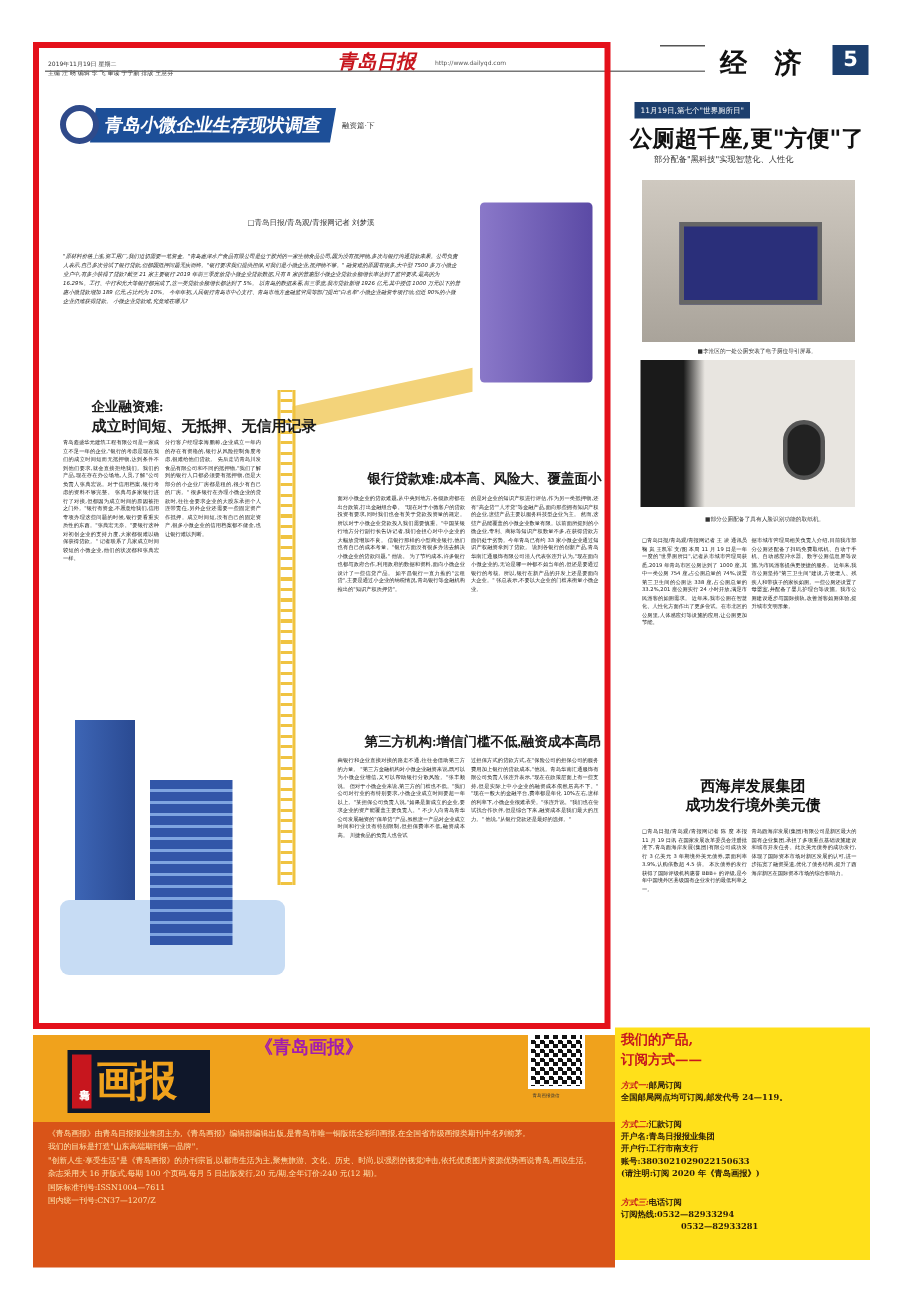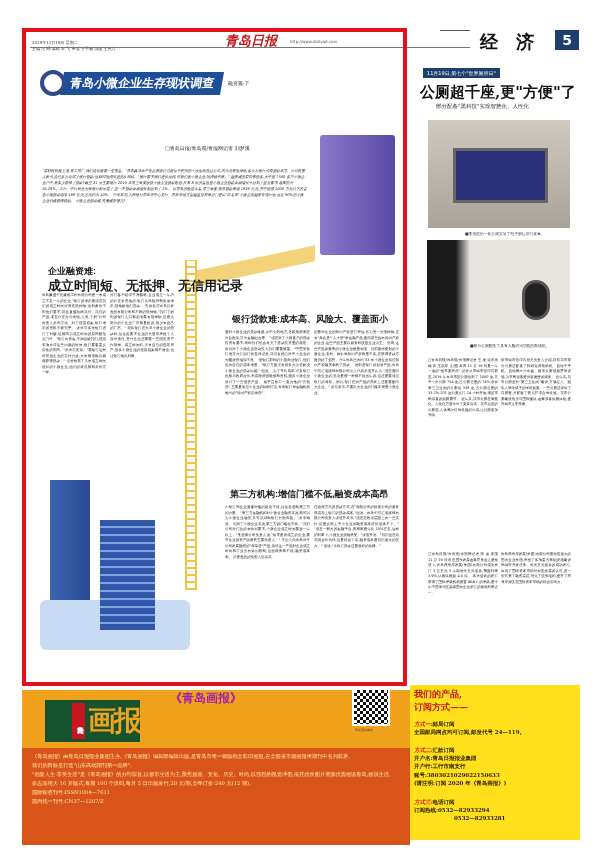--- a/index.html
+++ b/index.html
@@ -14,23 +14,23 @@
 .section-tab .slant{position:absolute;left:0;top:0;width:30px;height:20px;border-top:1px solid #555;}
 .section-title{position:absolute;left:480px;top:30px;font-family:"DejaVu Serif",serif;font-size:18px;font-weight:bold;letter-spacing:6px;}
 .page-num{position:absolute;left:555px;top:30px;width:24px;height:20px;background:#1d3f6e;color:#fff;font-weight:bold;font-size:14px;text-align:center;line-height:20px;}
 .series-banner{position:absolute;left:40px;top:70px;height:26px;display:flex;align-items:center;}
 .mag{width:26px;height:26px;border:4px solid #2f4a8a;border-radius:50%;margin-right:-4px;z-index:2;background:#fff;}
 .series-title{background:#1d4f98;color:#fff;font-family:"DejaVu Serif",serif;font-weight:bold;font-size:12px;padding:3px 8px;transform:skewX(-10deg);}
 .series-sub{font-size:5px;margin-left:6px;color:#333;}
 .main-title{position:absolute;left:40px;top:110px;font-size:26px;font-weight:bold;letter-spacing:0.5px;font-family:"DejaVu Sans",sans-serif;}
 .byline{position:absolute;left:165px;top:145px;font-size:5px;color:#333;}
 .lead{position:absolute;left:42px;top:168px;width:265px;font-size:3.6px;line-height:6px;font-style:italic;color:#222;}
-.h-sub{position:absolute;font-family:Liberation Sans, sans-serif;font-weight:bold;color:#1a1a1a;}
+.h-sub{position:absolute;font-family:Liberation Serif, serif;font-weight:bold;color:#1a1a1a;margin-left:13px;}
 .sub1a{left:48px;top:265px;font-size:9px;}
-.sub1b{left:48px;top:277px;font-size:13px;}
+.sub1b{left:48px;top:277px;font-size:10px;}
 .sub2{left:232px;top:313px;font-size:9px;}
 .sub3{left:230px;top:488px;font-size:9px;}
 .col{position:absolute;font-size:3.5px;line-height:5.5px;color:#222;text-align:justify;}
 .c1{left:42px;top:293px;width:64px;height:170px;}
 .c2{left:110px;top:293px;width:64px;height:110px;}
 .c3{left:225px;top:330px;width:85px;height:155px;}
 .c4{left:314px;top:330px;width:85px;height:155px;}
 .c5{left:225px;top:505px;width:85px;height:170px;}
 .c6{left:314px;top:505px;width:85px;height:170px;}
 .ill-building1{position:absolute;left:320px;top:135px;width:75px;height:120px;background:linear-gradient(90deg,#8a78c9,#5b4aa5);border-radius:3px;}
@@ -50,21 +50,21 @@
 .photo2 .mirror{position:absolute;left:95px;top:40px;width:28px;height:40px;border-radius:14px;background:#222;border:3px solid #555;}
 .cap2{left:470px;top:343px;}
 .rcol{position:absolute;font-size:3.5px;line-height:5.5px;color:#222;text-align:justify;}
 .r1{left:428px;top:358px;width:70px;height:140px;}
 .r2{left:501px;top:358px;width:70px;height:140px;}
 .rc2-title{position:absolute;left:452px;top:518px;font-family:"DejaVu Serif",serif;font-weight:bold;font-size:10px;text-align:center;width:100px;line-height:13px;}
 .r3{left:428px;top:552px;width:70px;height:110px;}
 .r4{left:501px;top:552px;width:70px;height:110px;}
 .ad{position:absolute;left:22px;top:690px;width:388px;height:155px;background:#d95418;}
 .ad-top{position:absolute;left:22px;top:690px;width:388px;height:58px;background:#f0a21c;}
-.ad-logo{position:absolute;left:45px;top:700px;width:95px;height:42px;background:#14532d;display:flex;align-items:center;justify-content:flex-end;}
+.ad-logo{position:absolute;left:45px;top:700px;width:95px;height:42px;background:#0f172a;display:flex;align-items:center;}
 .ad-logo .vtag{background:#c7161e;color:#fff;font-family:"DejaVu Serif",serif;font-size:7px;width:13px;height:36px;margin:3px;writing-mode:vertical-rl;text-align:center;font-weight:bold;}
 .ad-logo .big{font-size:28px;font-weight:bold;color:#f0a21c;letter-spacing:-2px;}
 .ad-mag{position:absolute;left:170px;top:690px;font-size:12px;font-weight:bold;color:#a21caf;}
 .ad-slogan{position:absolute;left:158px;top:713px;font-family:"DejaVu Serif",serif;font-size:13px;font-weight:bold;color:#2a1a0a;}
 .ad-qr{position:absolute;left:352px;top:688px;width:38px;height:38px;background:repeating-conic-gradient(#111 0 25%,#fff 0 50%) 0 0/6px 6px;border:2px solid #fff;}
 .ad-qr-cap{position:absolute;left:355px;top:728px;font-size:3px;color:#333;}
 .ad-lines{position:absolute;left:32px;top:752px;width:370px;font-family:"DejaVu Serif",serif;font-size:5.2px;color:#ffe7b0;line-height:9px;}
 .sub{position:absolute;left:410px;top:685px;width:170px;height:155px;background:#ffe01a;}
 .sub-h{position:absolute;left:414px;top:688px;font-family:"DejaVu Serif",serif;font-size:9px;font-weight:bold;color:#c7161e;line-height:13px;}
 .sub-block{position:absolute;left:414px;font-family:"DejaVu Serif",serif;font-size:5.5px;font-weight:bold;color:#2a1a0a;line-height:8.2px;}
@@ -125,20 +125,24 @@
       <div class="screen"></div>
     </div>
   <div class="cap cap1">■李沧区的一处公厕安装了电子厕位导引屏幕。</div>
   <div class="photo2">
       <div class="mirror"></div>
     </div>
   <div class="cap cap2">■部分公厕配备了具有人脸识别功能的取纸机。</div>
   <div class="rcol r1">□青岛日报/青岛观/青报网记者 王 凌 通讯员 鞠 岚 王凯军 文/图 本周 11 月 19 日是一年一度的"世界厕所日",记者从市城市管理局获悉,2019 年青岛市区公厕达到了 1000 座,其中一类公厕 754 座,占公厕总量的 74%,设置第三卫生间的公厕达 338 座,占公厕总量的 33.2%,201 座公厕实行 24 小时开放,满足市民游客的如厕需求。 近年来,我市公厕在智慧化、人性化方面作出了更多尝试。在市北区的公厕里,人体感应灯等设施的应用,让公厕更加节能。</div>
   <div class="rcol r2">据市城市管理局相关负责人介绍,目前我市部分公厕还配备了扫码免费取纸机、自动干手机、自动感应冲水器、数字公厕信息屏等设施,为市民游客提供更便捷的服务。 近年来,我市公厕坚持"第三卫生间"建设,方便老人、残疾人和带孩子的家长如厕。一些公厕还设置了母婴室,并配备了婴儿护理台等设施。我市公厕建设逐步与国际接轨,改善游客如厕体验,提升城市文明形象。</div>
 
+  <div class="rc2-title">
+    <div>西海岸发展集团</div>
+    <div>成功发行境外美元债</div>
+  </div>
   <div class="rcol r3">□青岛日报/青岛观/青报网记者 陈 度 本报 11 月 19 日讯 在国家发展改革委员会注册批准下,青岛西海岸发展(集团)有限公司成功发行 3 亿美元 3 年期境外美元债券,票面利率 3.9%,认购倍数超 4.5 倍。 本次债券的发行获得了国际评级机构惠誉 BBB+ 的评级,是今年中国境外区县级国有企业发行的最低利率之一。</div>
   <div class="rcol r4">青岛西海岸发展(集团)有限公司是新区最大的国有企业集团,承担了多项重点基础设施建设和城市开发任务。此次美元债券的成功发行,体现了国际资本市场对新区发展的认可,进一步拓宽了融资渠道,优化了债务结构,提升了西海岸新区在国际资本市场的综合影响力。</div>
 
   <div class="ad"></div>
   <div class="ad-top"></div>
   <div class="ad-logo">
     <div class="vtag">青島</div>
     <div class="big">画报</div>
   </div>
   <div class="ad-mag">《青岛画报》</div>

